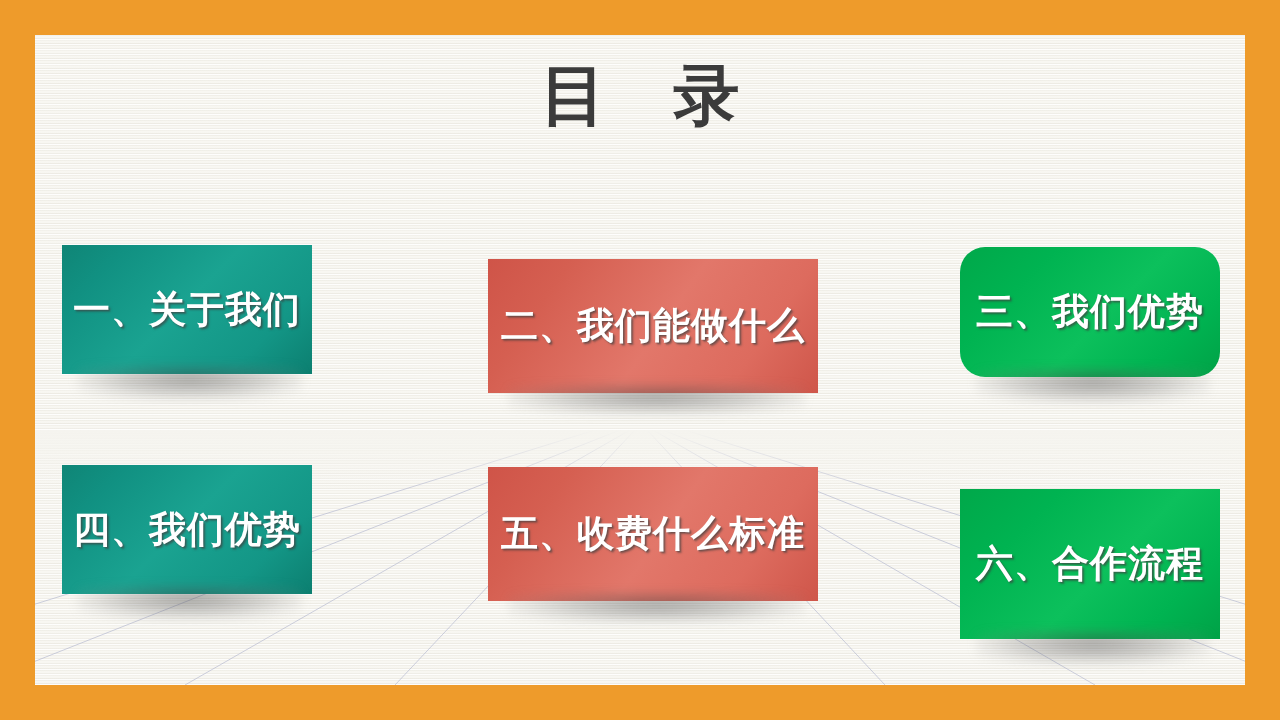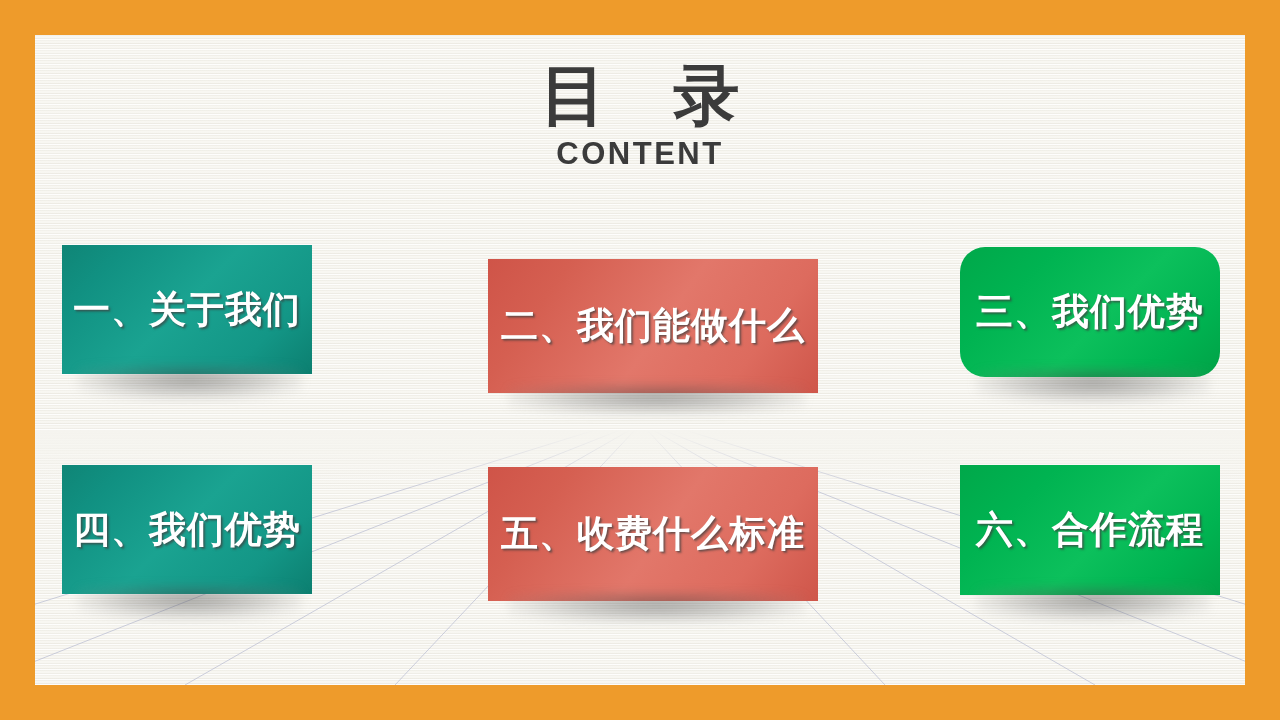--- a/index.html
+++ b/index.html
@@ -156,21 +156,21 @@
         #00A84A 0%, #00B351 25%, #0CC05C 55%, #00B351 80%, #00A247 100%);
   }
 
   
   #card-1 { left: 27px;  top: 210px; width: 250px; height: 129px; }
   #card-2 { left: 453px; top: 224px; width: 330px; height: 134px; }
   #card-3 { left: 925px; top: 212px; width: 260px; height: 130px; border-radius: 25px; }
   
   #card-4 { left: 27px;  top: 430px; width: 250px; height: 129px; }
   #card-5 { left: 453px; top: 432px; width: 330px; height: 134px; }
-  #card-6 { left: 925px; top: 430px; width: 260px; height: 130px; }
+  #card-6 { left: 925px; top: 454px; width: 260px; height: 150px; }
 
   
   .card-red .card-shadow {
     bottom: -22px;
     height: 30px;
   }
 </style>
 </head>
 <body>
 
@@ -211,21 +211,20 @@
           <line x1="1270" y1="255" x2="628" y2="0"></line>
           <line x1="1060" y1="255" x2="618" y2="0"></line>
           <line x1="850" y1="255" x2="612" y2="0"></line>
         </g>
       </svg>
       <div class="floor-haze"></div>
     </div>
 
     <div class="header">
       <h1 class="title-cn">目 录</h1>
-      <div class="title-en">CONTENT</div>
     </div>
 
     <div class="card card-teal" id="card-1">
       <div class="card-shadow"></div>
       <span class="card-label">一、关于我们</span>
     </div>
 
     <div class="card card-red" id="card-2">
       <div class="card-shadow"></div>
       <span class="card-label">二、我们能做什么</span>

